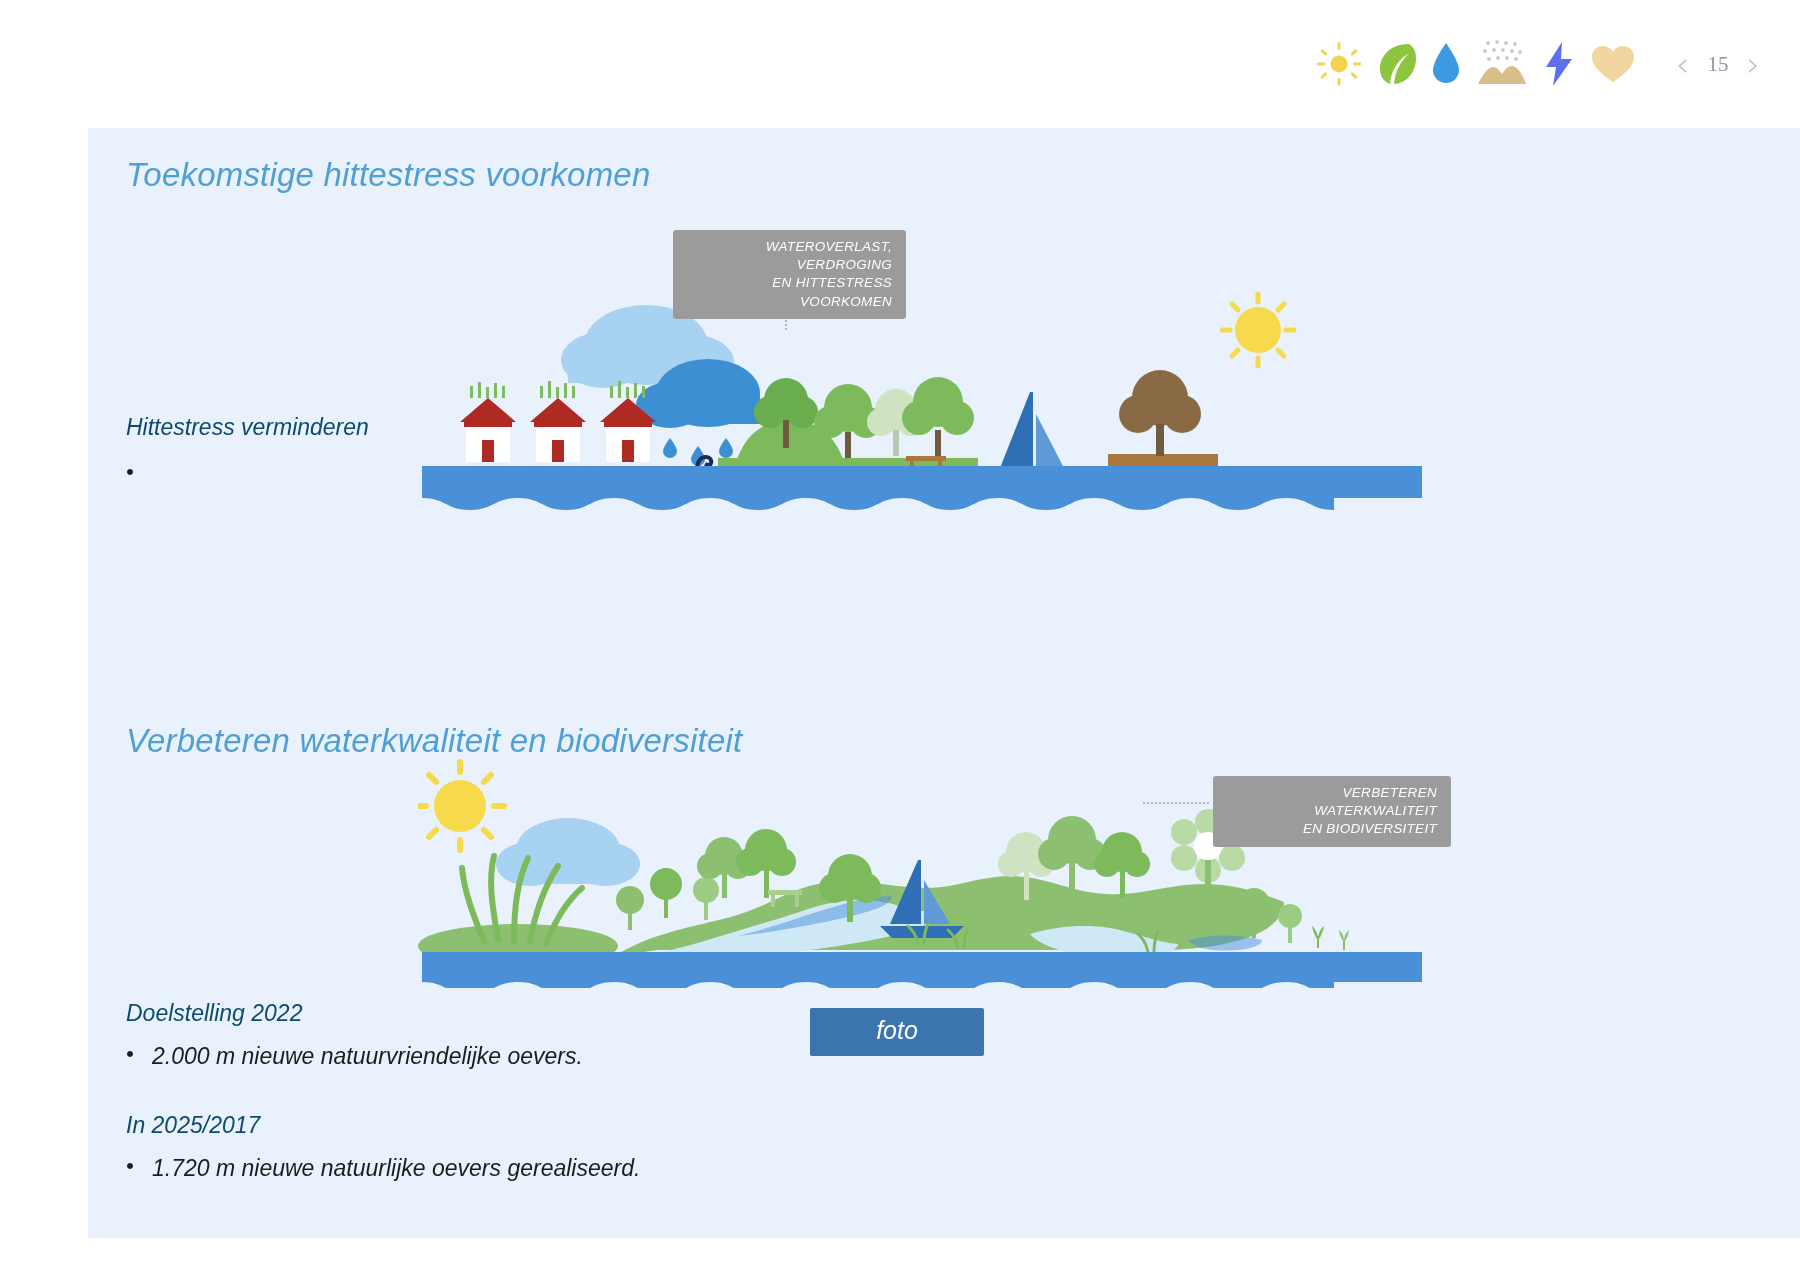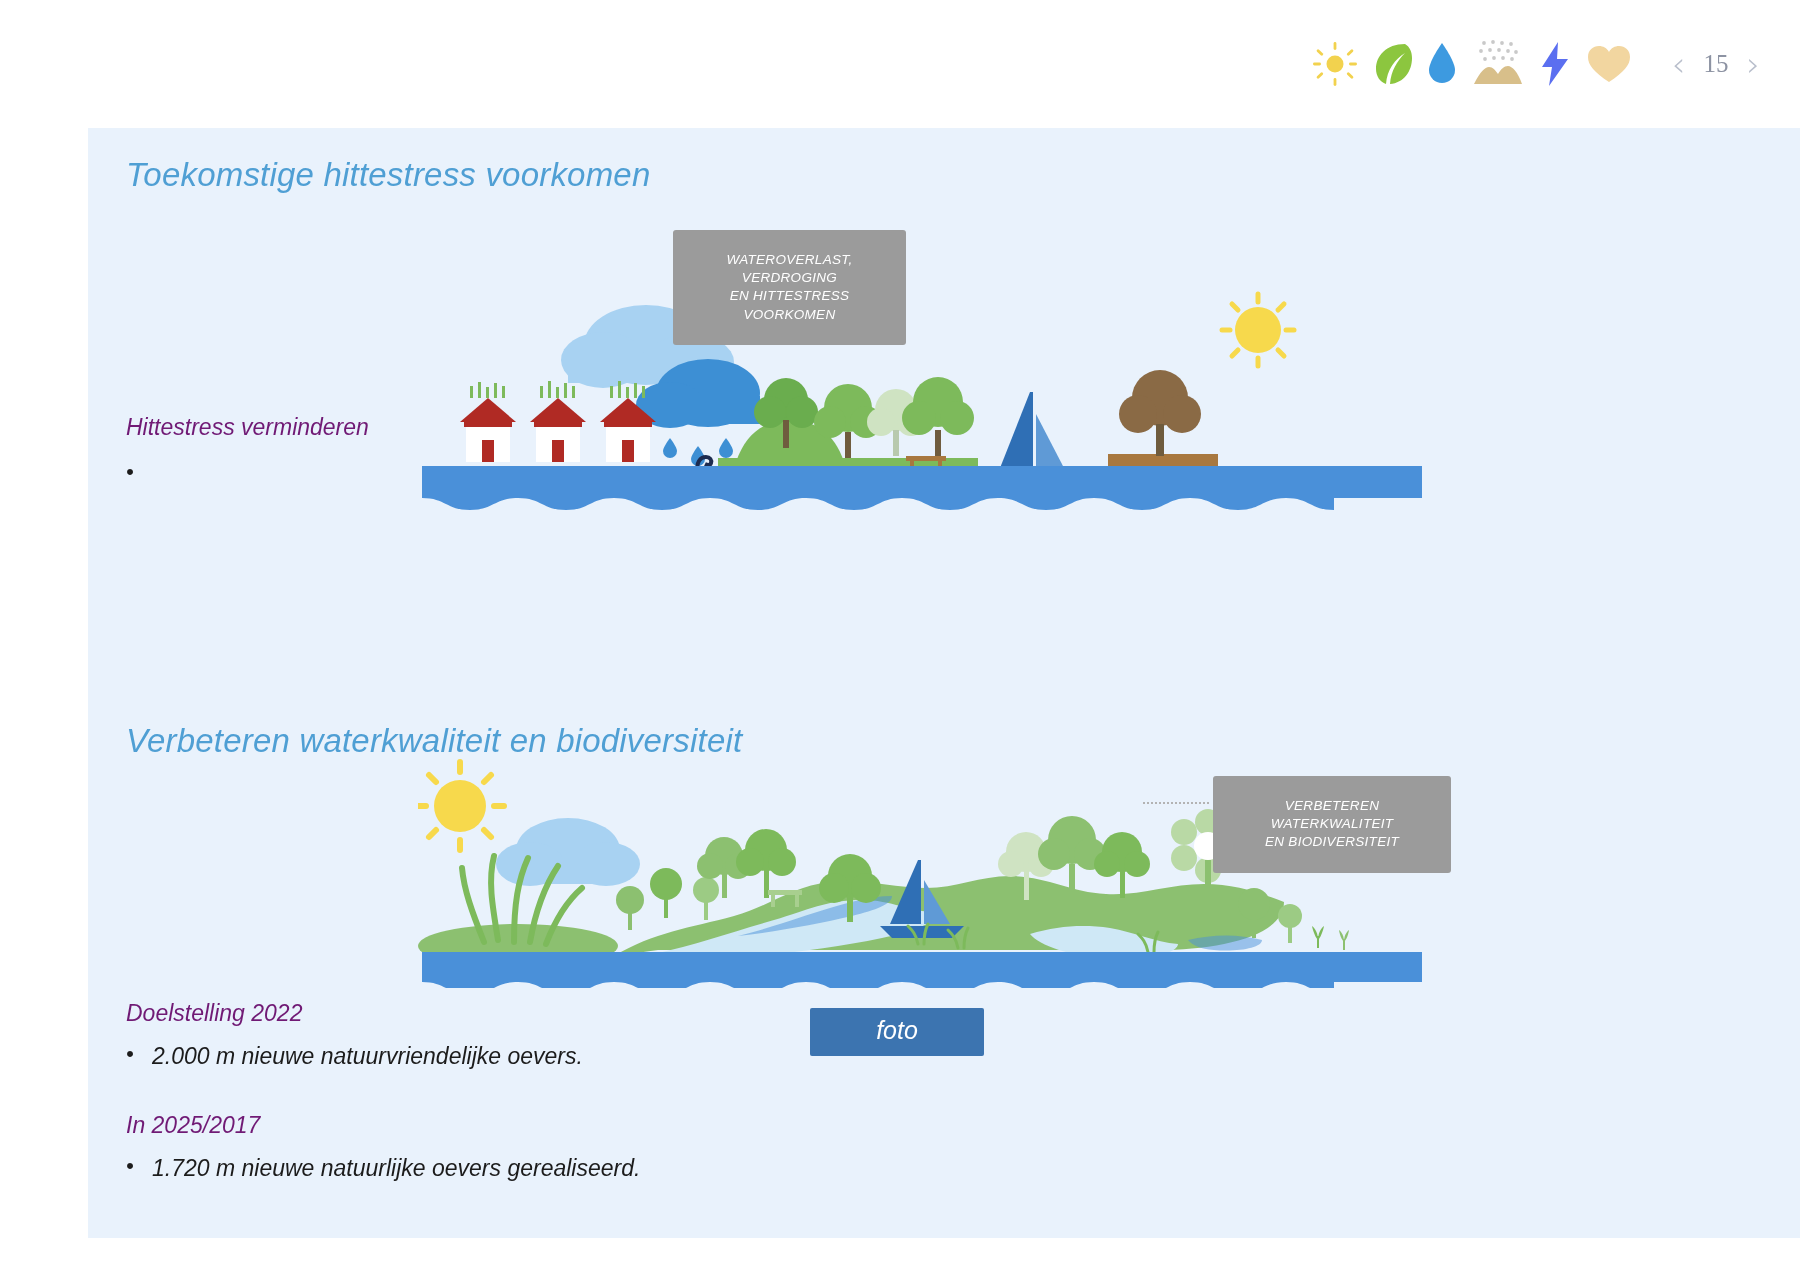--- a/index.html
+++ b/index.html
@@ -44,21 +44,21 @@
   }
   .pager .arrow {
     font-size: 34px;
     line-height: 1;
     color: #b9bfcc;
     font-weight: 300;
     cursor: pointer;
     font-family: "DejaVu Sans", sans-serif;
   }
   .pager .pgnum {
-    font-size: 25px;
+    font-size: 21px;
     color: #8d93a3;
     font-family: "Liberation Serif", serif;
   }
   
   .slide {
     position: absolute;
     left: 88px;
     top: 128px;
     width: 1712px;
     height: 1110px;
@@ -67,21 +67,21 @@
   }
   .h1 {
     position: absolute;
     color: #4f9fd4;
     font-size: 33px;
     font-weight: 400;
     letter-spacing: .2px;
   }
   .h2 {
     position: absolute;
-    color: #701a75;
+    color: #0c4a6e;
     font-size: 23px;
     font-weight: 400;
   }
   .bullet {
     position: absolute;
     display: flex;
     align-items: flex-start;
     color: #1c1c1c;
     font-size: 23px;
   }
@@ -93,22 +93,22 @@
   }
   .bullet .txt { line-height: 1.45; }
   
   .illus { position: absolute; }
   .callout {
     position: absolute;
     background: #9b9b9b;
     color: #ffffff;
     font-size: 13.5px;
     line-height: 1.35;
-    text-align: center;
-    padding: 21px 14px;
+    text-align: right;
+    padding: 8px 14px;
     border-radius: 3px;
     letter-spacing: .3px;
   }
   .leader-v {
     position: absolute;
     border-left: 2px dotted #b3b3b3;
   }
   .leader-h {
     position: absolute;
     border-top: 2px dotted #b3b3b3;

